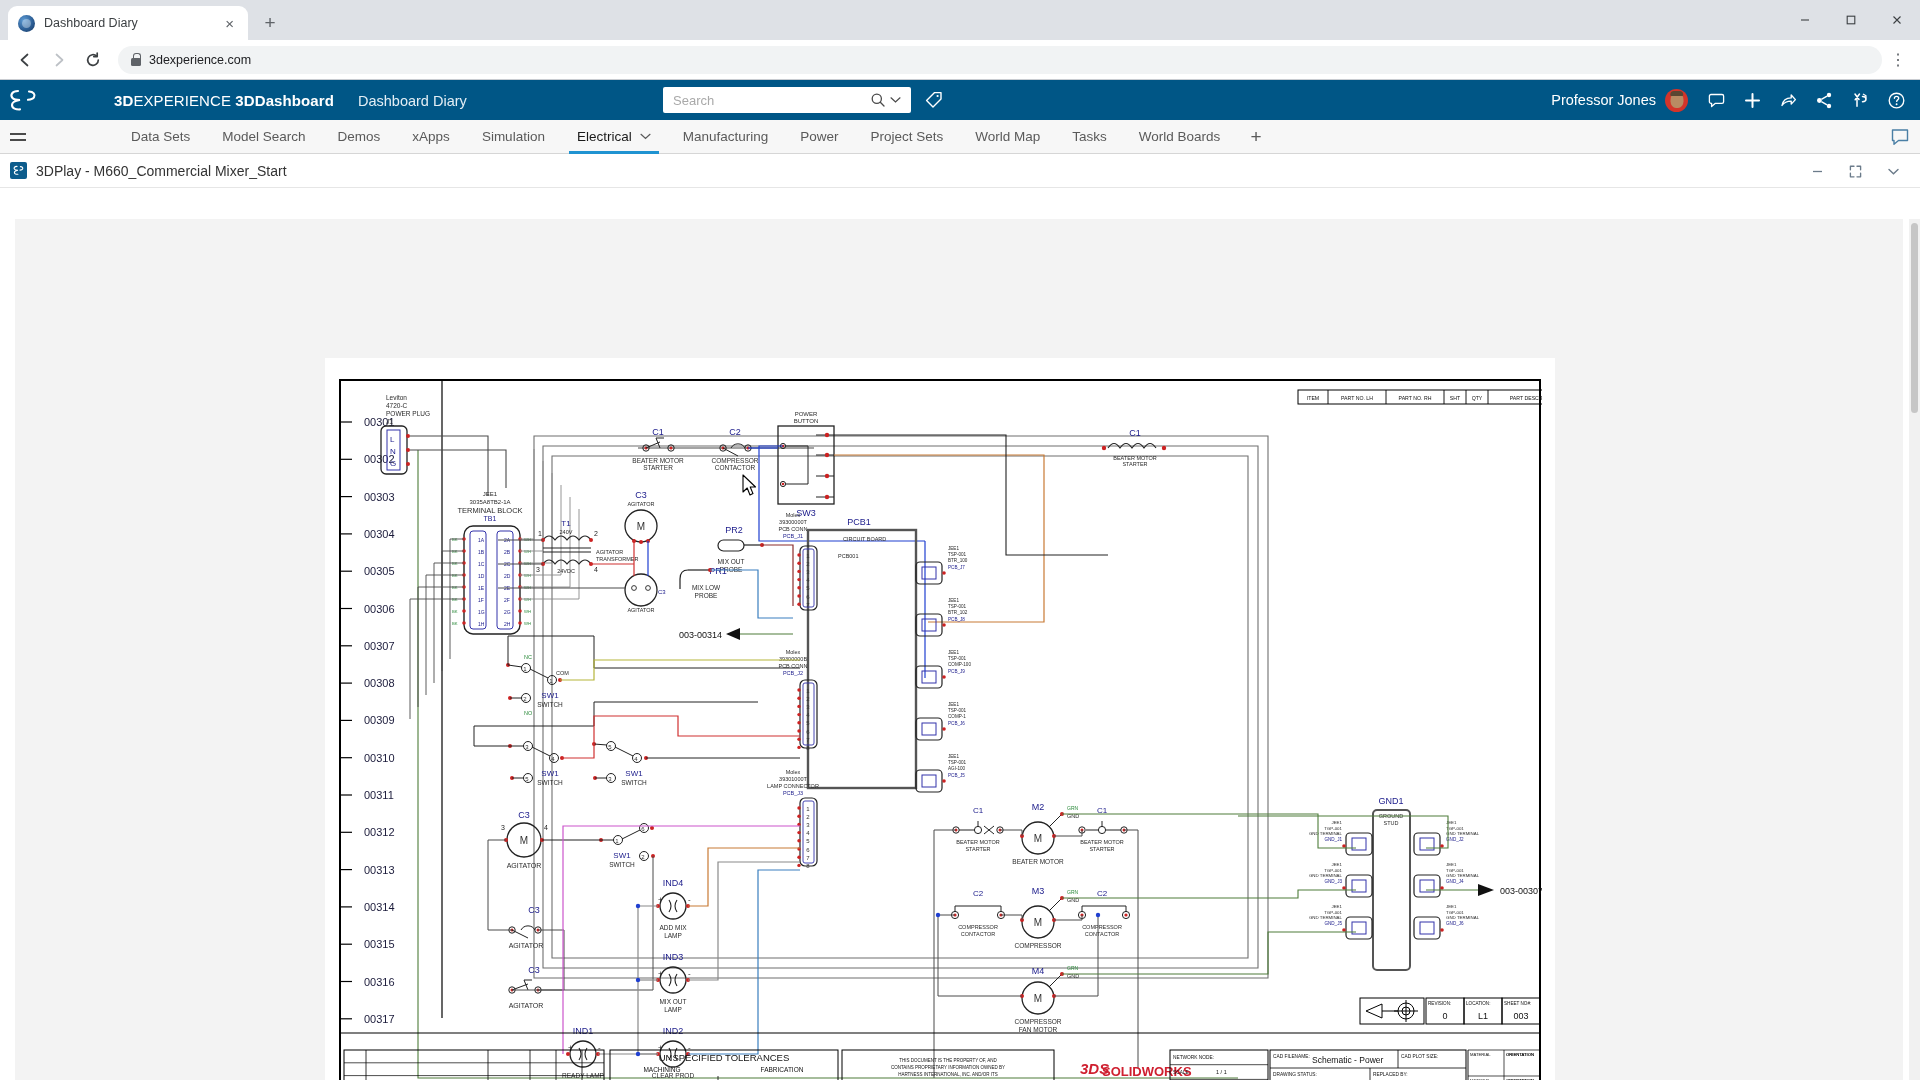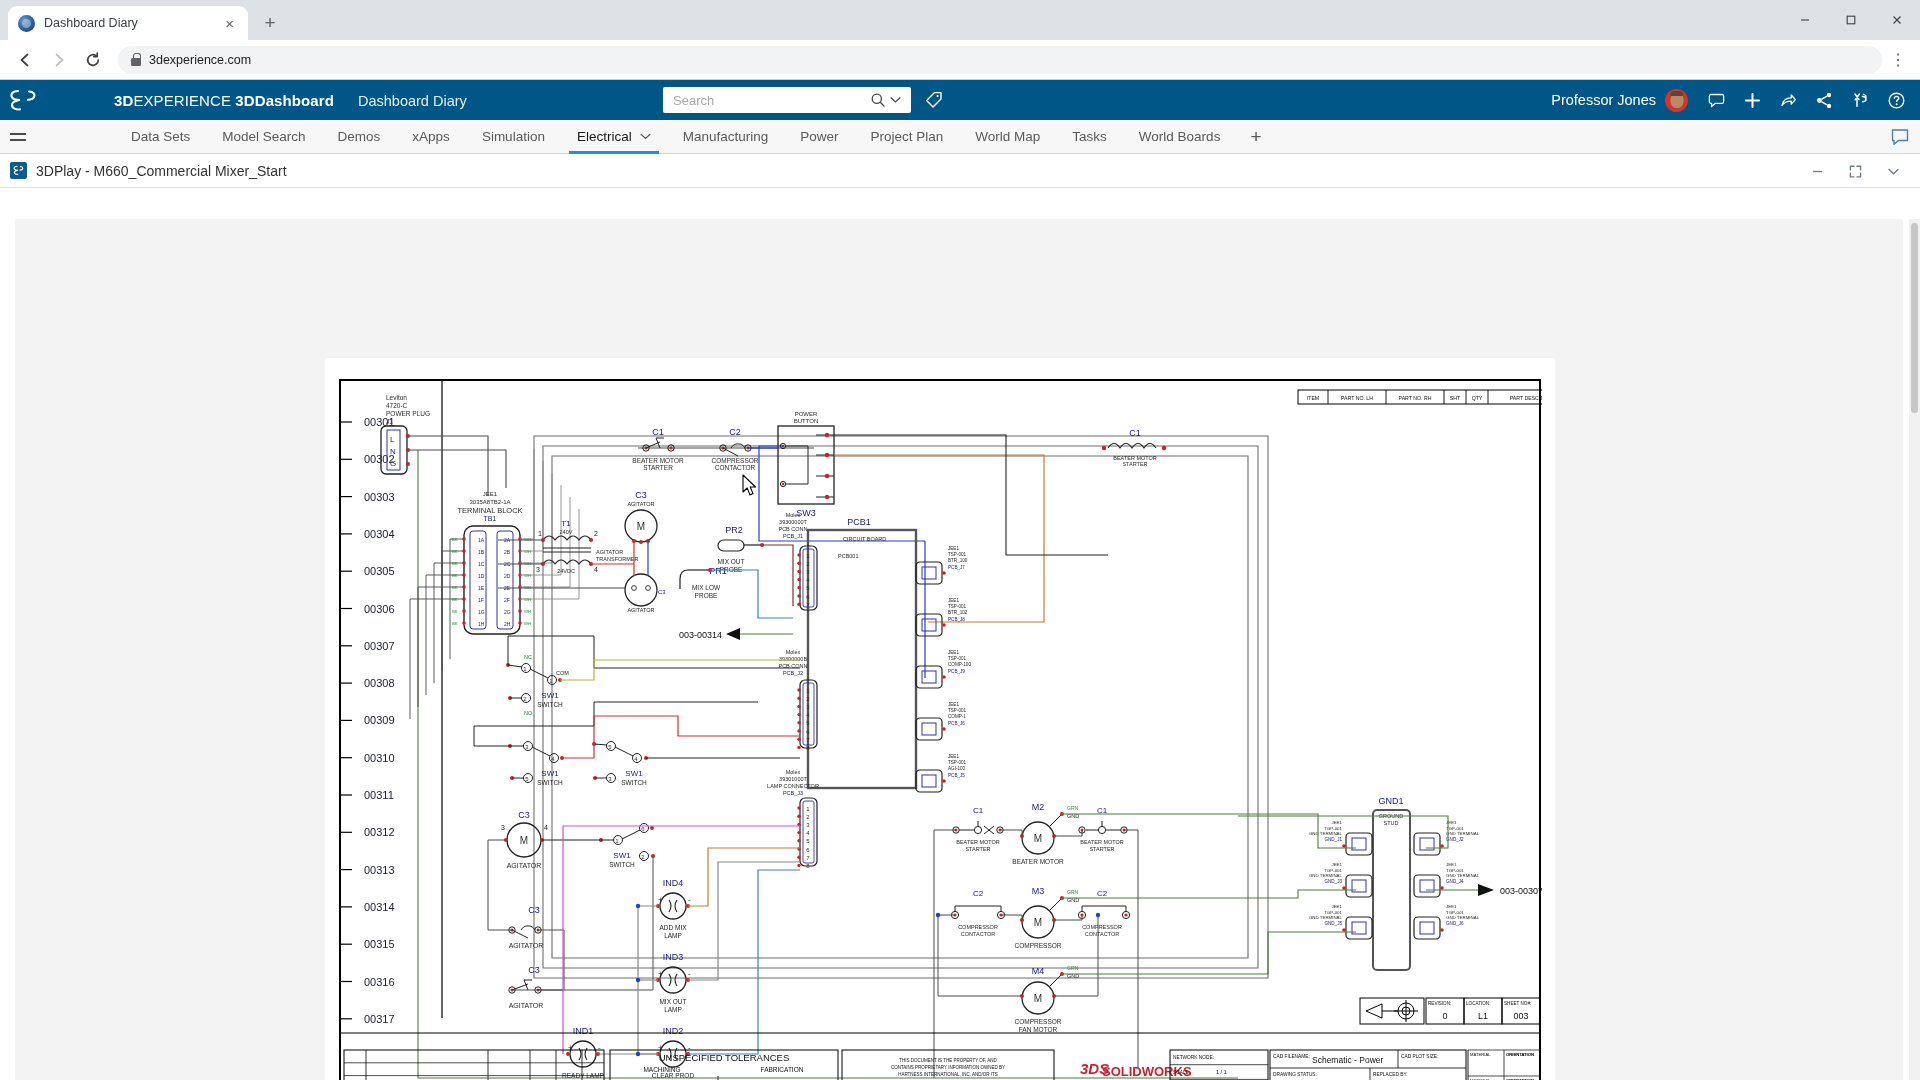--- a/index.html
+++ b/index.html
@@ -360,21 +360,21 @@
         </svg>
     </span>
   </div>
   <div class="dash-tab">
       <span>Manufacturing</span>
     </div>
   <div class="dash-tab">
       <span>Power</span>
     </div>
   <div class="dash-tab">
-      <span>Project Plan</span>
+      <span>Project Sets</span>
     </div>
   <div class="dash-tab">
       <span>World Map</span>
     </div>
   <div class="dash-tab">
       <span>Tasks</span>
     </div>
   <div class="dash-tab">
       <span>World Boards</span>
     </div>

